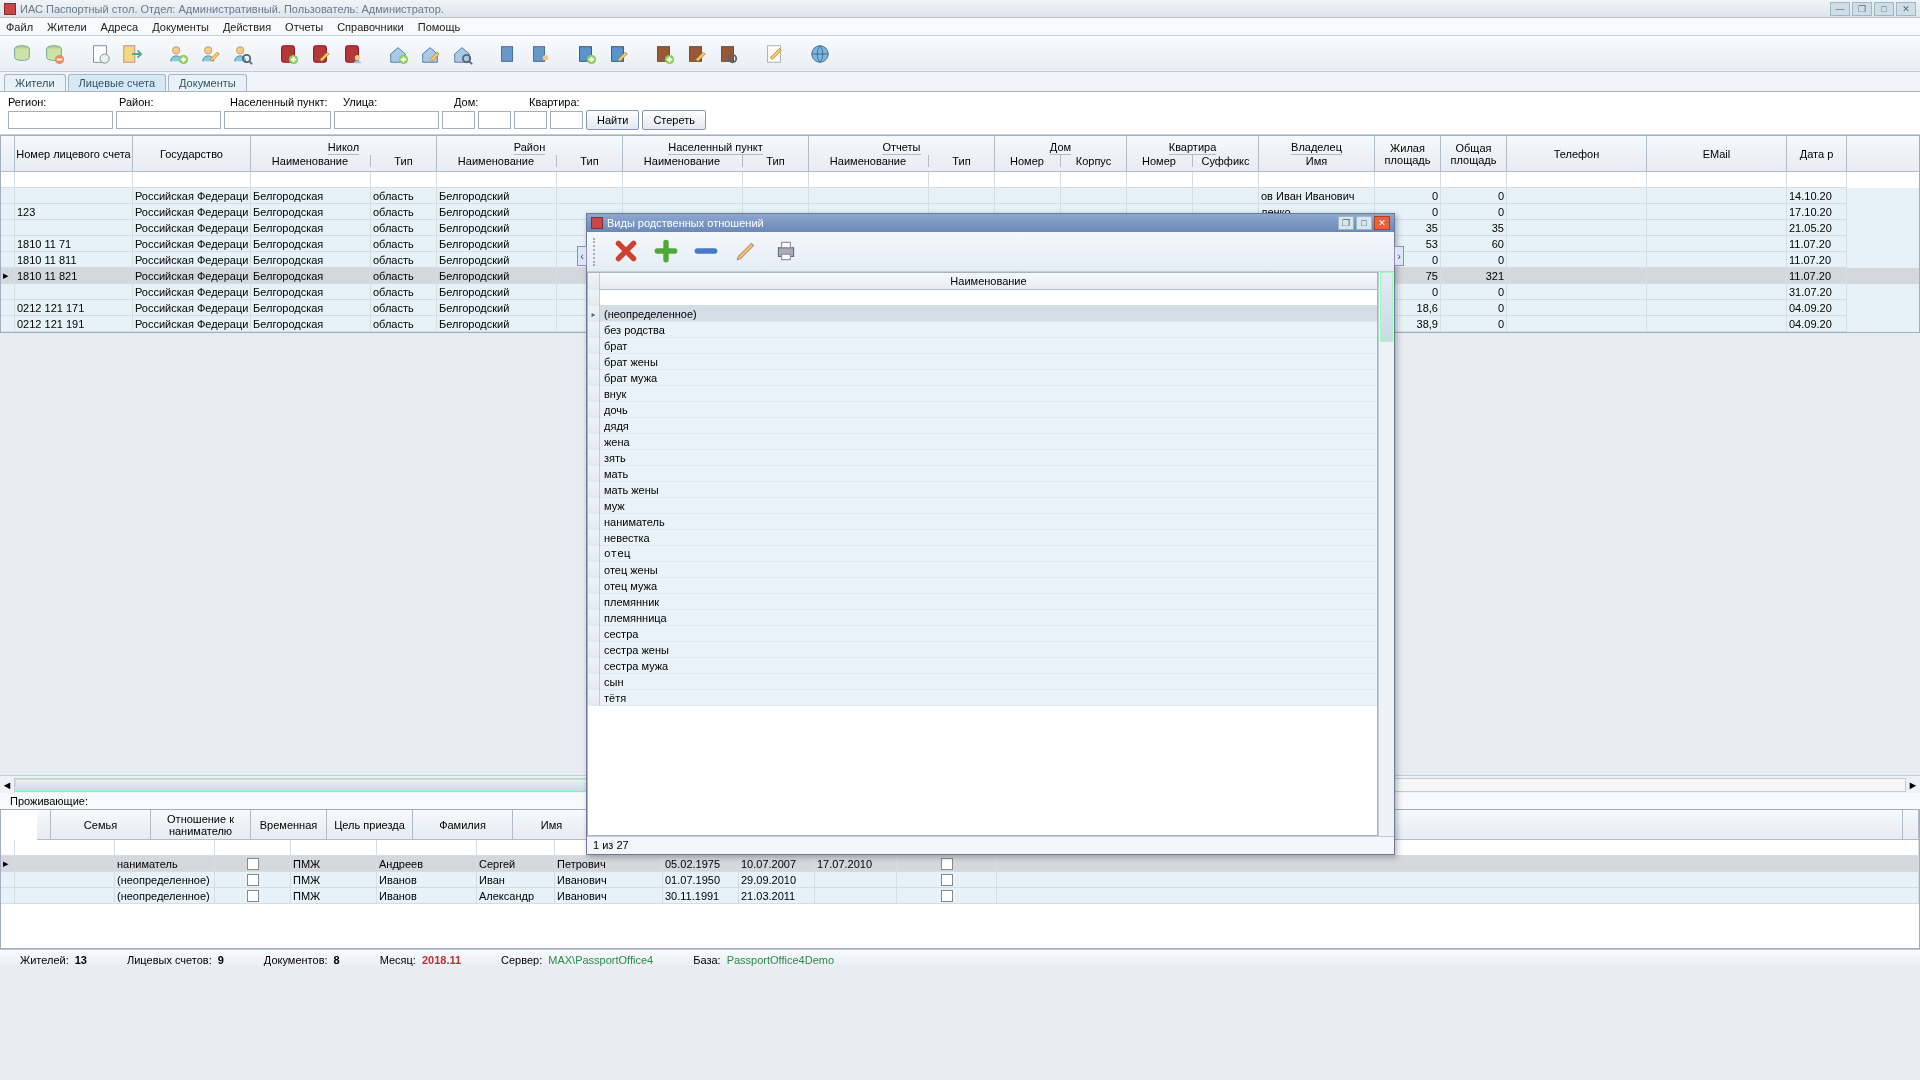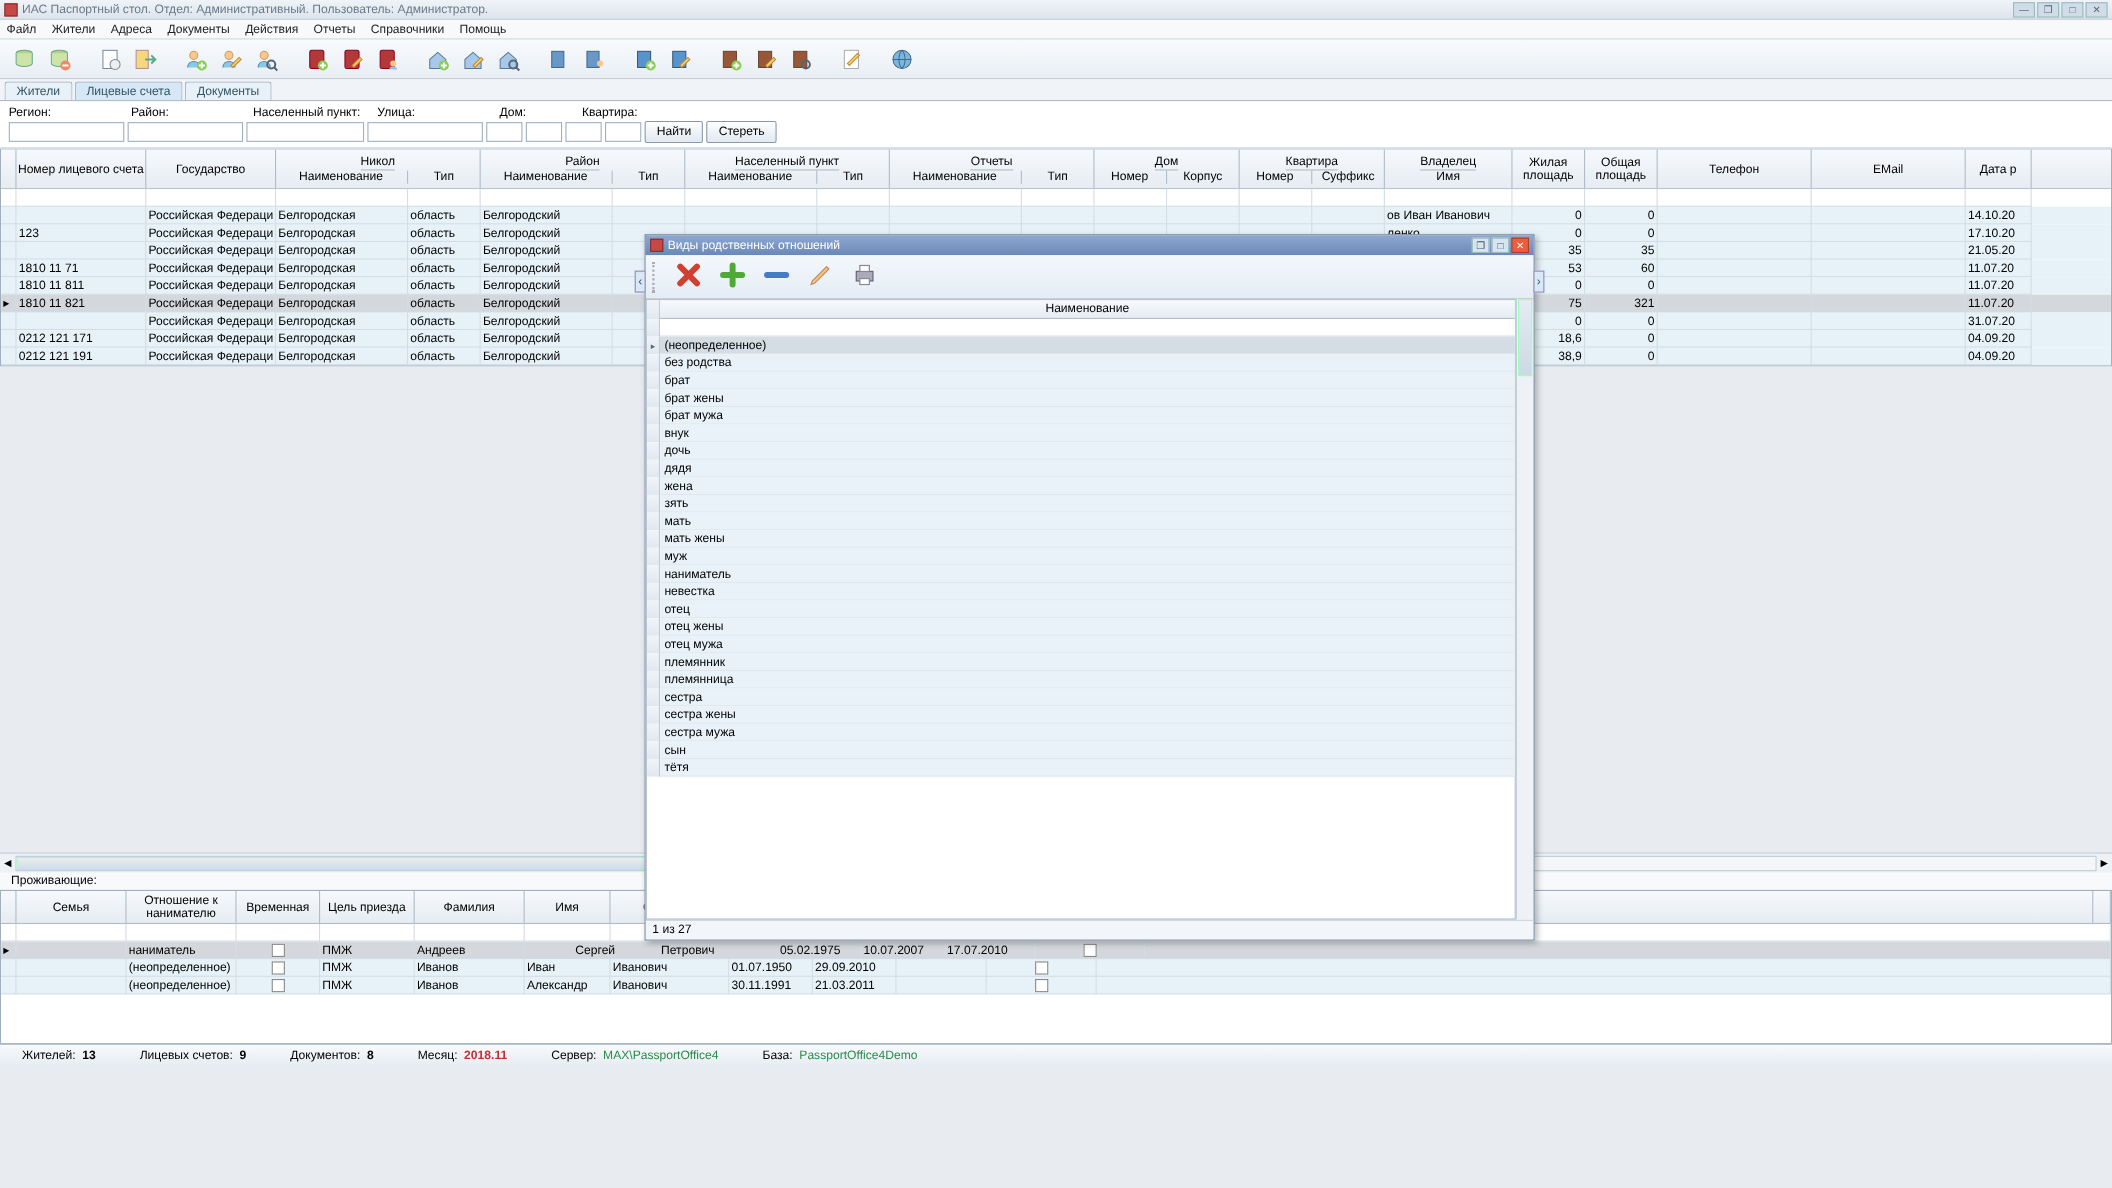--- a/index.html
+++ b/index.html
@@ -601,21 +601,21 @@
 <div class="hscroll">
   <div style="width:14px;text-align:center">◄</div>
   <div class="track">
       <div class="thumb"></div>
     </div>
   <div style="width:14px;text-align:center">►</div>
 </div>
 
 <div class="residents-label">Проживающие:</div>
 <div class="grid bottom-grid">
-  <div class="grid-header" style="height:30px;">
+  <div class="grid-header" style="height:30px;margin-left:36px;">
     <div class="gh" style="width:14px"></div>
     <div class="gh" style="width:100px">
         <span>Семья</span>
       </div>
     <div class="gh" style="width:100px">
         <span style="text-align:center">Отношение к нанимателю</span>
       </div>
     <div class="gh" style="width:76px">
         <span>Временная</span>
       </div>
@@ -664,21 +664,21 @@
   <div id="residents-body">
       <div class="row sel">
         <div class="cell" style="width: 14px;">▸</div>
         <div class="cell" style="width: 100px;"></div>
         <div class="cell" style="width: 100px;">наниматель</div>
         <div class="cell" style="width: 76px; justify-content: center;">
           <div class="checkbox"></div>
         </div>
         <div class="cell" style="width: 86px;">ПМЖ</div>
         <div class="cell" style="width: 100px;">Андреев</div>
-        <div class="cell" style="width: 78px; margin-left: 44px;">Сергей</div>
+        <div class="cell" style="width: 78px;">Сергей</div>
         <div class="cell" style="width: 108px;">Петрович</div>
         <div class="cell" style="width: 76px;">05.02.1975</div>
         <div class="cell" style="width: 76px;">10.07.2007</div>
         <div class="cell" style="width: 82px;">17.07.2010</div>
         <div class="cell" style="width: 100px; justify-content: center;">
           <div class="checkbox"></div>
         </div>
         <div class="cell" style="flex: 1 1 0%;"></div>
       </div>
       <div class="row">
@@ -849,21 +849,21 @@
           <div class="dlg-row-wrap">
             <div class="dlg-row-gutter"></div>
             <div class="dlg-row" style="flex: 1 1 0%;">наниматель</div>
           </div>
           <div class="dlg-row-wrap">
             <div class="dlg-row-gutter"></div>
             <div class="dlg-row" style="flex: 1 1 0%;">невестка</div>
           </div>
           <div class="dlg-row-wrap">
             <div class="dlg-row-gutter"></div>
-            <div class="dlg-row" style="flex: 1 1 0%;">отец</div>
+            <div class="dlg-row" style="flex: 1 1 0%; font-family: Liberation Mono, monospace;">отец</div>
           </div>
           <div class="dlg-row-wrap">
             <div class="dlg-row-gutter"></div>
             <div class="dlg-row" style="flex: 1 1 0%;">отец жены</div>
           </div>
           <div class="dlg-row-wrap">
             <div class="dlg-row-gutter"></div>
             <div class="dlg-row" style="flex: 1 1 0%;">отец мужа</div>
           </div>
           <div class="dlg-row-wrap">

